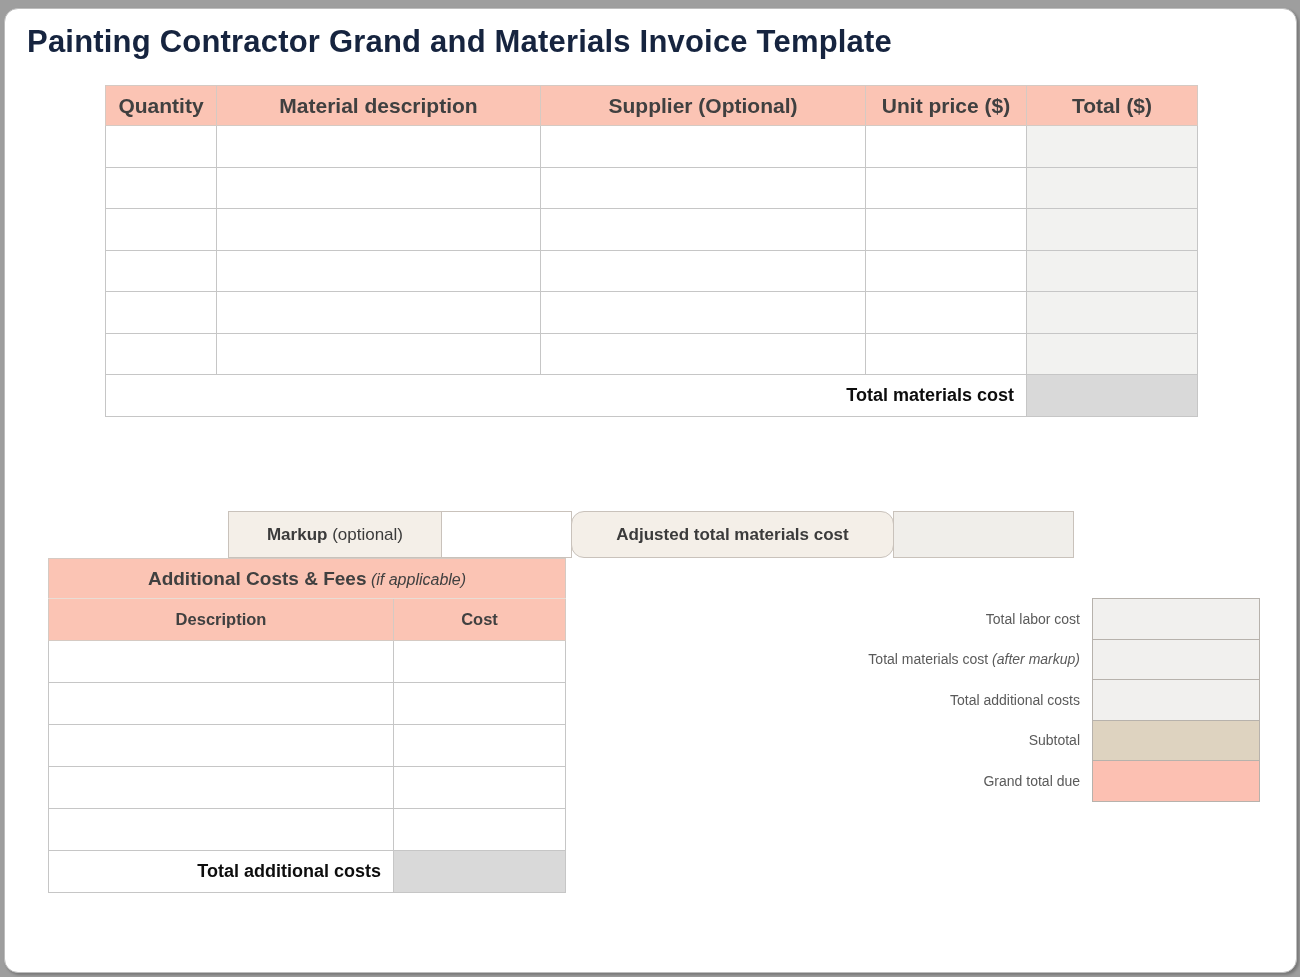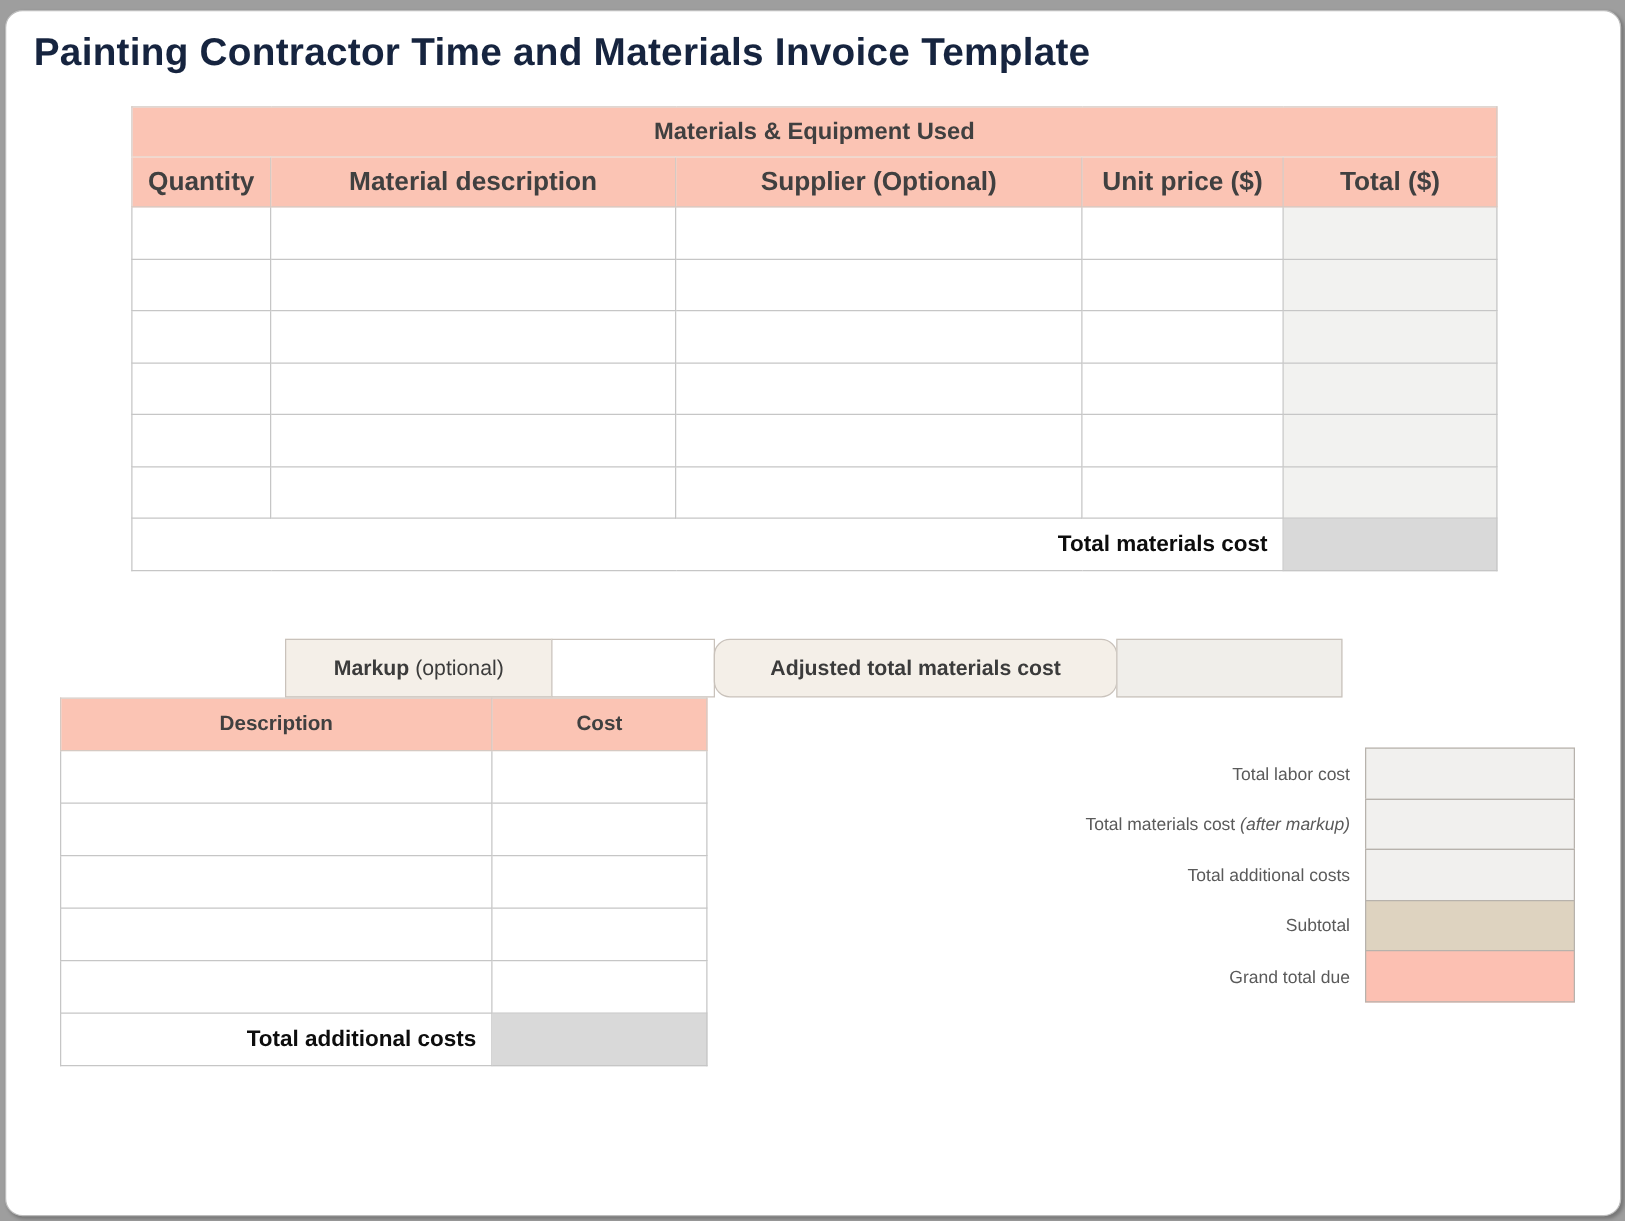--- a/index.html
+++ b/index.html
@@ -83,34 +83,31 @@
     position:absolute; left:0; right:0; top:924px; text-align:center;
     font-style:italic; font-size:19px; color:#595959;
   }
 </style>
 </head>
 <body>
 
 <div class="stage">
   <div class="card"></div>
 
-  <div class="title">Painting Contractor Time and Materials Invoice Template</div>
+  <div class="title">Painting Contractor Grand and Materials Invoice Template</div>
 
   <table class="materials">
     <colgroup>
       <col style="width:111px">
         <col style="width:324px">
         <col style="width:325px">
       <col style="width:161px">
         <col style="width:171px">
     </colgroup>
     <thead>
-      <tr>
-        <th colspan="5" class="tbl-title">Materials &amp; Equipment Used</th>
-      </tr>
       <tr class="cols" id="mat-headers">
           <th>Quantity</th>
           <th>Material description</th>
           <th>Supplier (Optional)</th>
           <th>Unit price ($)</th>
           <th>Total ($)</th>
         </tr>
     </thead>
     <tbody id="mat-body">
         <tr>
@@ -170,20 +167,23 @@
     <div class="cell m3 bold">Adjusted total materials cost</div>
     <div class="cell m4"></div>
   </div>
 
   <table class="additional">
     <colgroup>
       <col style="width:345px">
         <col style="width:172px">
     </colgroup>
     <thead>
+      <tr>
+        <th colspan="2" class="tbl-title"><span>Additional Costs &amp; Fees</span><span class="note"> (if applicable)</span></th>
+      </tr>
       <tr class="cols" id="add-headers">
           <th>Description</th>
           <th>Cost</th>
         </tr>
     </thead>
     <tbody id="add-body">
         <tr>
           <td></td>
           <td></td>
         </tr>

